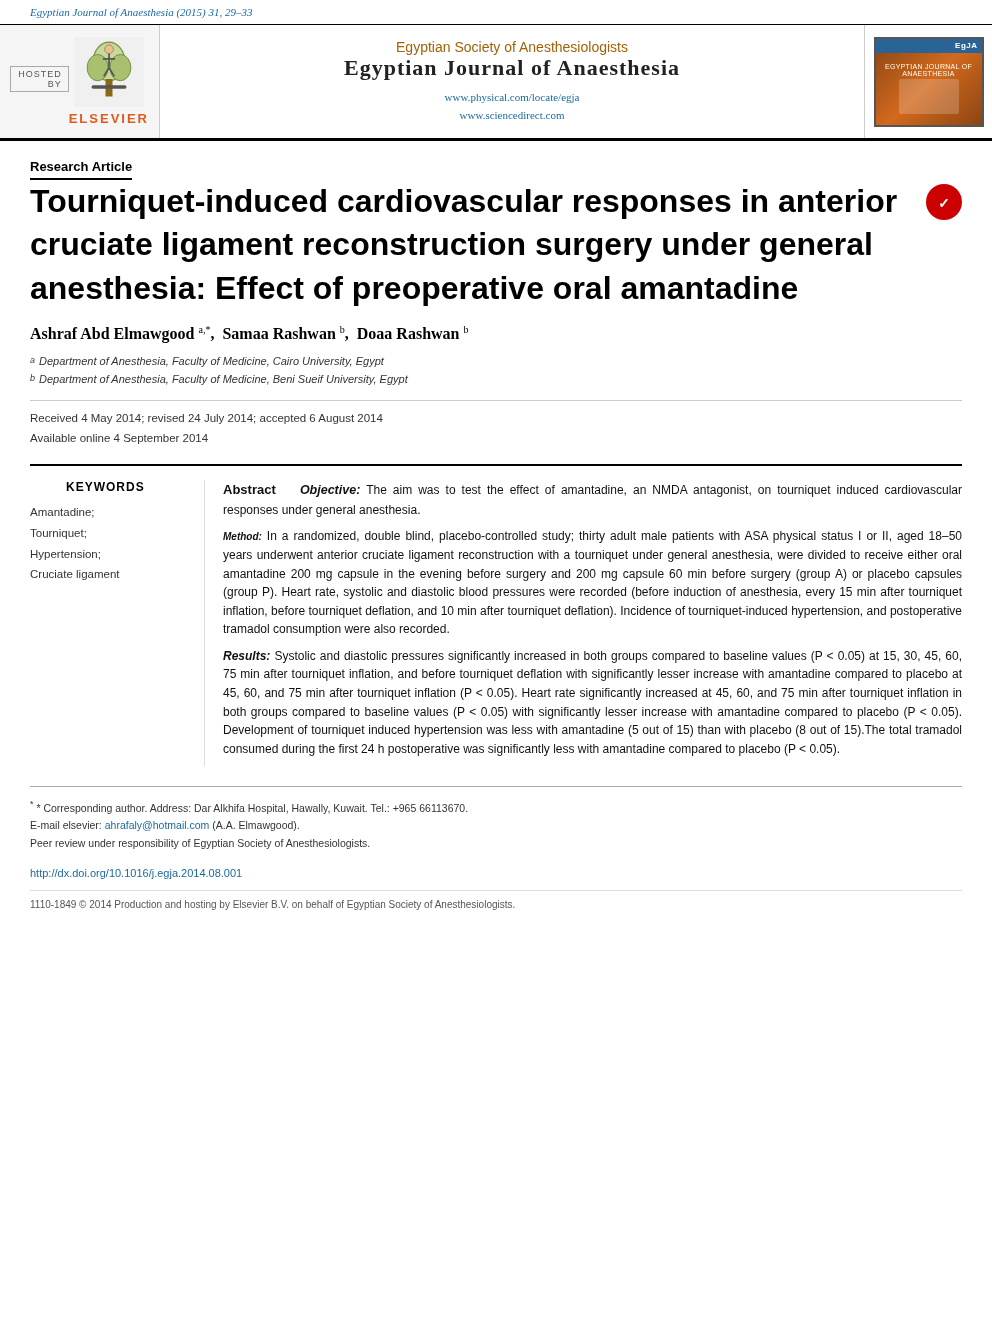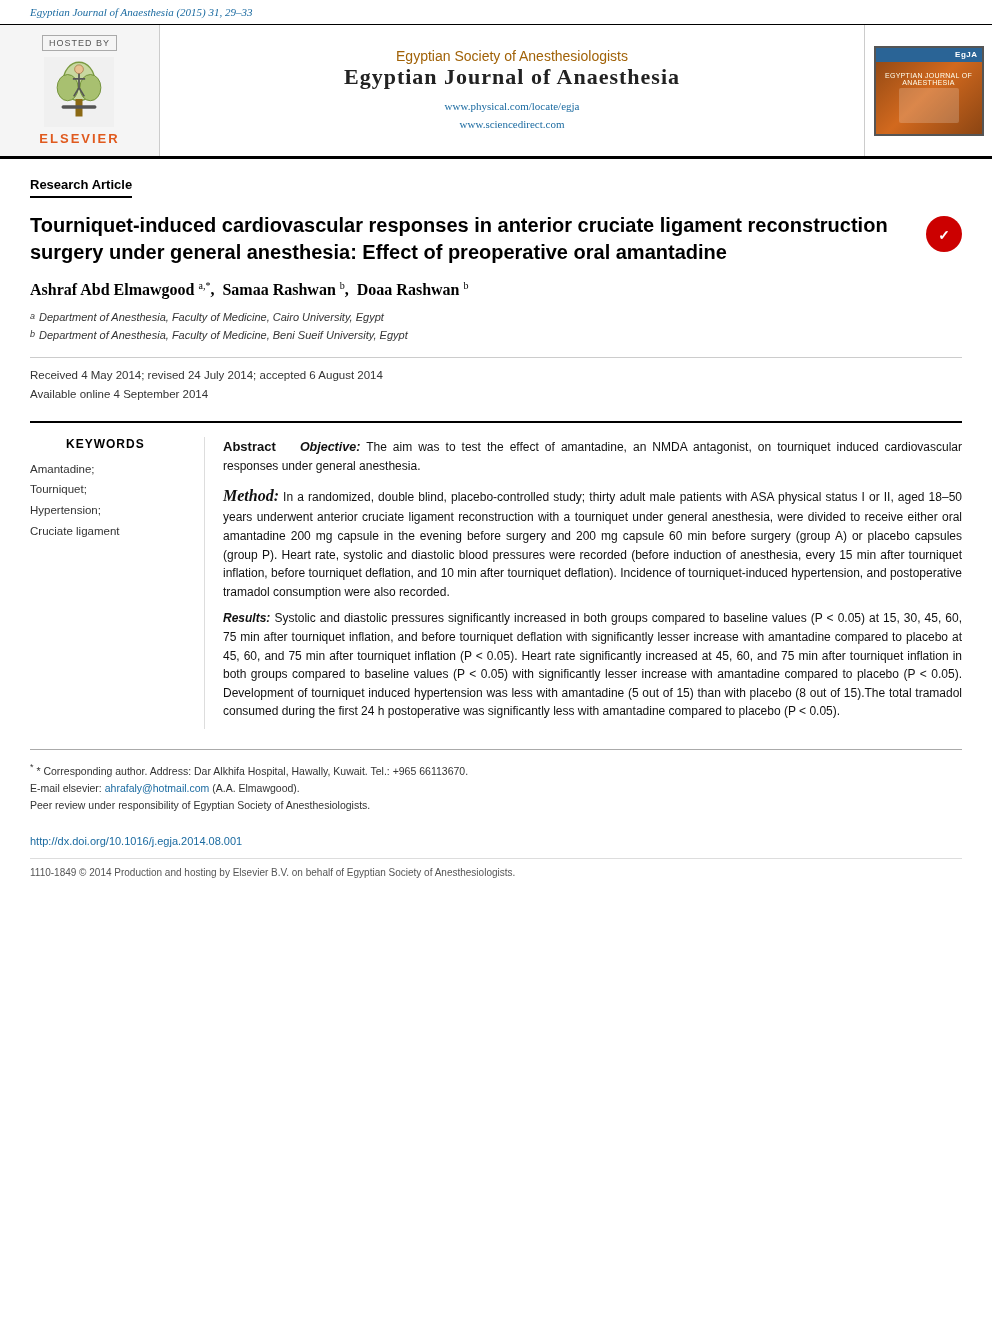--- a/index.html
+++ b/index.html
@@ -24,25 +24,25 @@
       align-items: stretch;
       border-top: 1px solid #000;
       border-bottom: 3px solid #000;
       margin: 0 0 0 0;
     }
 
     .header-left {
       width: 160px;
       background: #f5f5f5;
       display: flex;
-      flex-direction: column;
       align-items: center;
       justify-content: center;
       padding: 10px;
       border-right: 1px solid #ccc;
+      text-align: right;
     }
 
     .hosted-by-label {
       font-size: 9px;
       letter-spacing: 1px;
       font-family: Arial, sans-serif;
       color: #555;
       border: 1px solid #aaa;
       padding: 2px 6px;
       margin-bottom: 6px;
@@ -175,32 +175,31 @@
     .main-content {
       padding: 18px 30px;
     }
 
     .research-article-label {
       font-size: 13px;
       font-weight: bold;
       font-family: Arial, sans-serif;
       border-bottom: 2px solid #000;
       padding-bottom: 4px;
-      margin-bottom: 14px;
       display: inline-block;
     }
 
     .article-title-row {
       display: flex;
       align-items: flex-start;
       margin-bottom: 14px;
     }
 
     .article-title {
-      font-size: 20px;
+      font-size: 32px;
       font-weight: bold;
       font-family: Arial, sans-serif;
       line-height: 1.35;
       flex: 1;
       color: #000;
     }
 
     .crossmark-badge {
       margin-left: 12px;
       margin-top: 4px;
@@ -318,22 +317,21 @@
       line-height: 1.55;
       text-align: justify;
       margin-bottom: 8px;
       font-family: Arial, sans-serif;
       color: #111;
     }
 
     .method-label {
       font-style: italic;
       font-weight: bold;
-      font-size: 16px;
-      font-family: Liberation Serif, serif;
+      font-size: 10px;
     }
 
     .results-label {
       font-style: italic;
       font-weight: bold;
       font-size: 12px;
     }
 
     .footer-notes {
       border-top: 1px solid #aaa;
@@ -347,21 +345,21 @@
 
     .footnote-star {
       font-size: 9px;
       vertical-align: super;
     }
 
     .doi-link {
       color: #1a6aa0;
       font-size: 11px;
       display: block;
-      margin-top: 18px;
+      margin-top: 12px;
       font-family: Arial, sans-serif;
     }
 
     .bottom-bar {
       font-size: 10px;
       color: #555;
       margin-top: 8px;
       font-family: Arial, sans-serif;
       border-top: 1px solid #ddd;
       padding-top: 6px;

